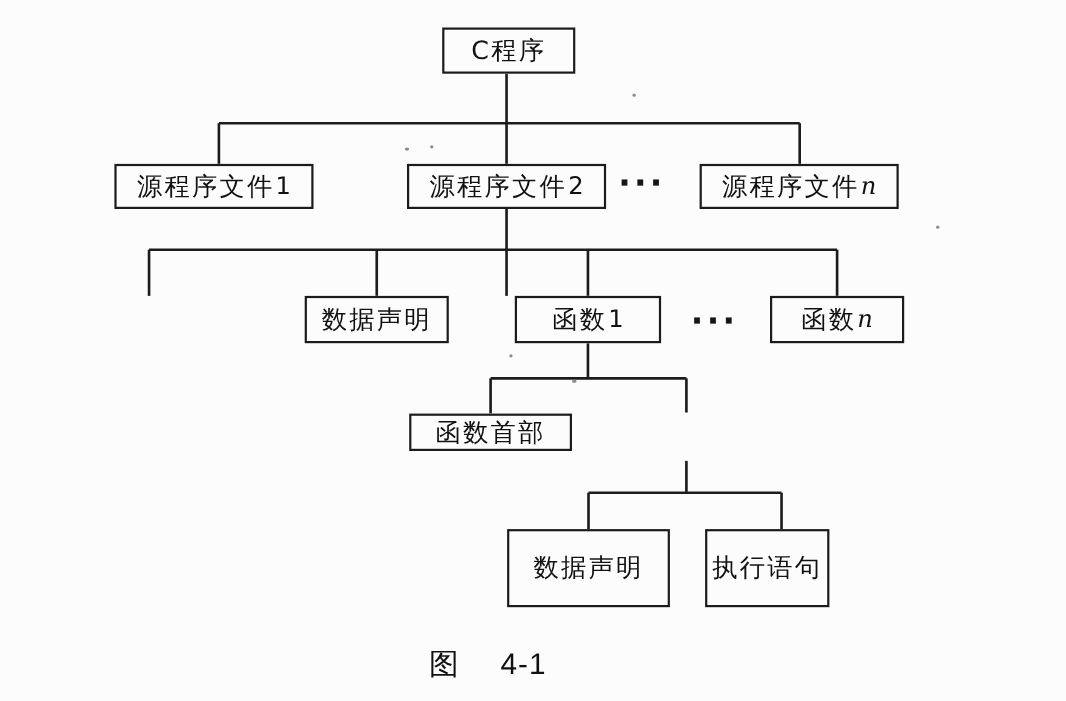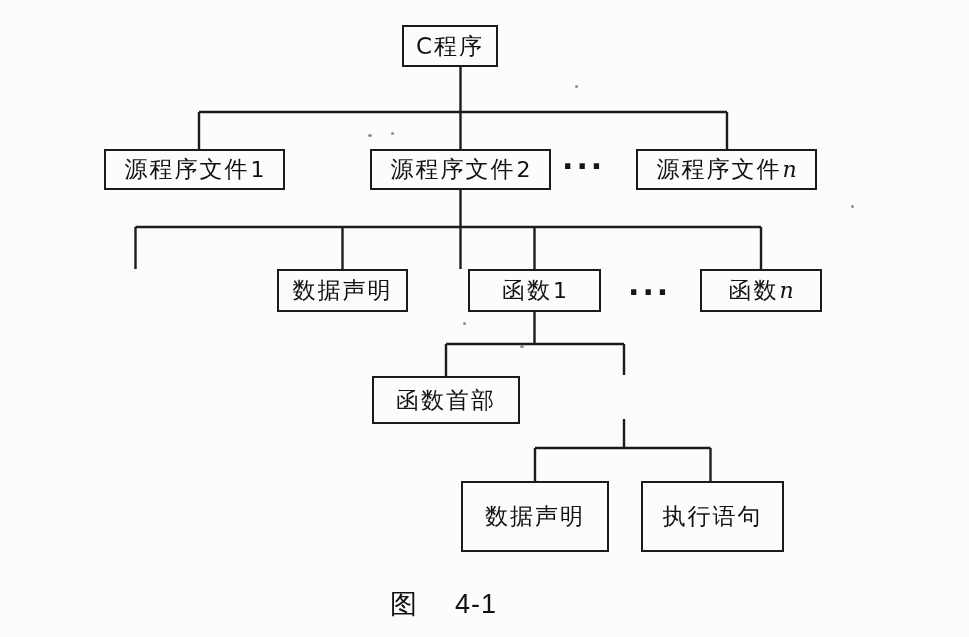--- a/index.html
+++ b/index.html
@@ -99,21 +99,21 @@
     <path d="M446 344 H624"></path>
     <path d="M446 344 V376"></path>
     <path d="M624 344 V375"></path>
 
     <path d="M624 419 V448"></path>
     <path d="M535 448 H710.5"></path>
     <path d="M535 448 V481"></path>
     <path d="M710.5 448 V481"></path>
   </svg>
 
-  <div class="node" style="left:402px; top:25px; width:96px; height:42px;">
+  <div class="node" style="left:402px; top:25px; width:121px; height:42px;">
     <span>C程序</span>
   </div>
 
   <div class="node" style="left:104px; top:149px; width:181px; height:41px;">
     <span>源程序文件</span>
       <span class="sfx">1</span>
   </div>
   <div class="node" style="left:370px; top:149px; width:181px; height:41px;">
     <span>源程序文件</span>
       <span class="sfx">2</span>
@@ -130,28 +130,28 @@
   <div class="node" style="left:468px; top:269px; width:133px; height:43px;">
     <span>函数</span>
       <span class="sfx">1</span>
   </div>
   <div class="dots" style="left:628px; top:278px;">···</div>
   <div class="node" style="left:700px; top:269px; width:122px; height:43px;">
     <span>函数</span>
       <span class="sfx var">n</span>
   </div>
 
-  <div class="node" style="left:372px; top:376px; width:148px; height:48px;">
+  <div class="node" style="left:372px; top:376px; width:148px; height:34px;">
     <span>函数首部</span>
   </div>
 
   <div class="node" style="left:461px; top:481px; width:148px; height:71px;">
     <span>数据声明</span>
   </div>
-  <div class="node" style="left:641px; top:481px; width:143px; height:71px;">
+  <div class="node" style="left:641px; top:481px; width:113px; height:71px;">
     <span>执行语句</span>
   </div>
 
   <div class="caption">
     <span>图</span>
     <span class="num">4-1</span>
   </div>
 
   <div class="speck" style="left:368px; top:134px; width:4px; height:3px;"></div>
   <div class="speck" style="left:391px; top:132px; width:3px; height:3px;"></div>

